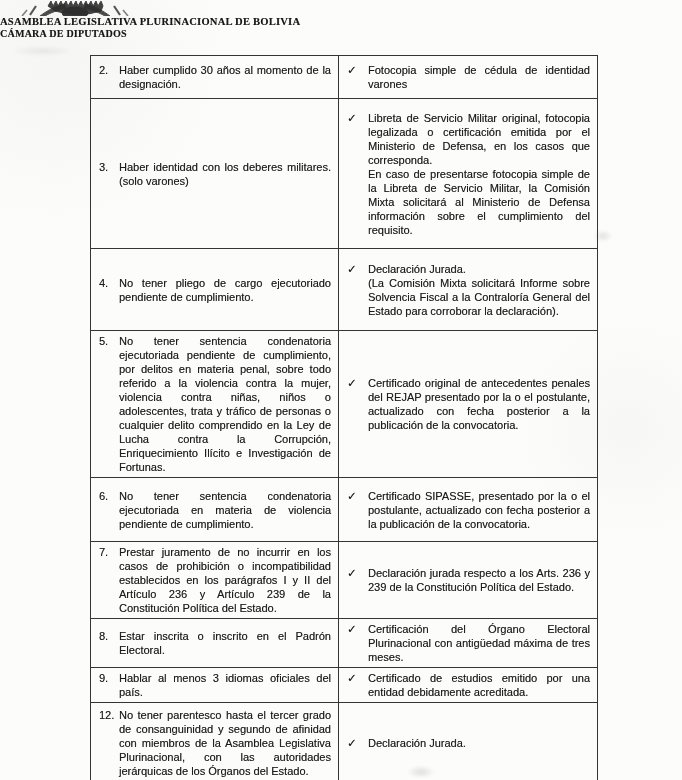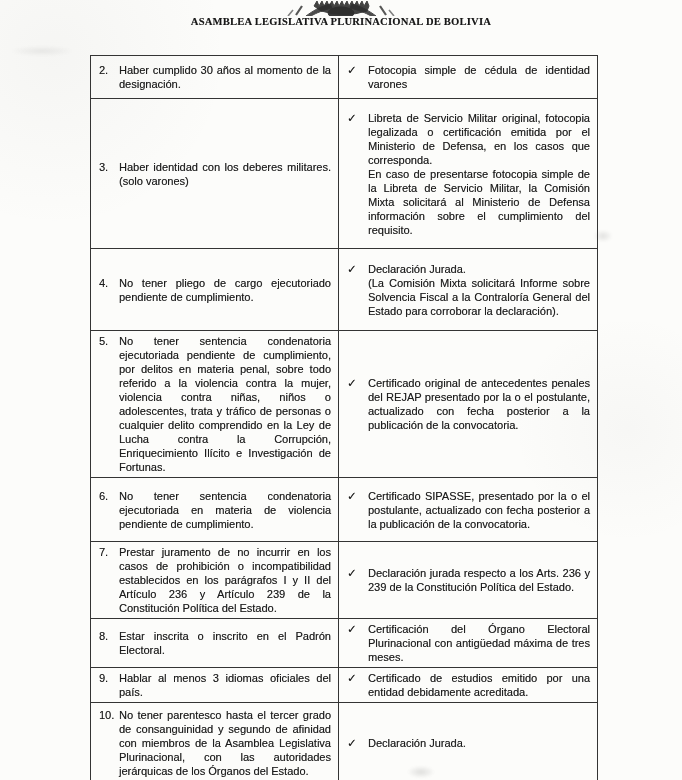--- a/index.html
+++ b/index.html
@@ -13,21 +13,21 @@
   }
   
   .page-noise {
     position:absolute; inset:0; pointer-events:none;
     background:
       radial-gradient(circle at 8% 7%, rgba(120,120,120,0.05), transparent 18%),
       radial-gradient(circle at 92% 55%, rgba(120,120,120,0.04), transparent 15%);
   }
   .doc-header {
     position:absolute; top:0; left:0; width:682px;
-    text-align:center;
+    text-align:left;
   }
   .emblem-wrap { height:16px; overflow:hidden; line-height:0; }
   .hdr-line {
     font-family:"Liberation Serif","DejaVu Serif",serif;
     font-weight:700;
     font-size:10.5px;
     line-height:11.5px;
     letter-spacing:0.25px;
     color:#181818;
     text-shadow:0.2px 0.2px 0.5px rgba(30,30,30,0.45);
@@ -81,20 +81,21 @@
         <path d="M40,16 C48,10 56,6 64,4 L66,8 C58,10 50,13 45,16 Z" opacity="0.85"></path>
         <path d="M110,16 C102,10 94,6 86,4 L84,8 C92,10 100,13 105,16 Z" opacity="0.85"></path>
         <path d="M48,6 l3,-5 2,5 3,-5 2,5 3,-5 2,5 3,-5 2,5 3,-5 2,5 3,-5 2,5 3,-5 2,5 3,-5 2,5 3,-5 2,5 3,-5 2,5 3,-5 2,5 -2,5 q-22,7 -46,0 Z" opacity="0.9"></path>
         <ellipse cx="75" cy="13" rx="13" ry="6" opacity="0.95"></ellipse>
         <path d="M30,15 l6,-9 M120,15 l-6,-9" stroke-width="2.2" opacity="0.8" fill="none"></path>
         <path d="M22,16 l5,-6 M128,16 l-5,-6" stroke-width="1.6" opacity="0.6" fill="none"></path>
       </g>
     </svg>
   </div>
   <div class="hdr-line">ASAMBLEA LEGISLATIVA PLURINACIONAL DE BOLIVIA</div>
+  <div class="hdr-line hdr-line2">CÁMARA DE DIPUTADOS</div>
 </div>
 
 <table class="req-table">
   <colgroup>
       <col style="width:248px">
       <col style="width:259px">
     </colgroup>
 
   <tbody>
       <tr class="h43">
@@ -221,21 +222,21 @@
       <div class="doc">
             <span class="chk">✓</span>
             <span class="txt">Certificado de estudios emitido por una entidad debidamente acreditada.</span>
           </div>
     </td>
   </tr>
 
   <tr class="h80">
     <td>
       <div class="req">
-            <span class="num">10.</span>
+            <span class="num">12.</span>
             <span class="txt">No tener parentesco hasta el tercer grado de consanguinidad y segundo de afinidad con miembros de la Asamblea Legislativa Plurinacional, con las autoridades jerárquicas de los Órganos del Estado.</span>
           </div>
     </td>
     <td>
       <div class="doc">
             <span class="chk">✓</span>
             <span class="txt">Declaración Jurada.</span>
           </div>
     </td>
   </tr>

